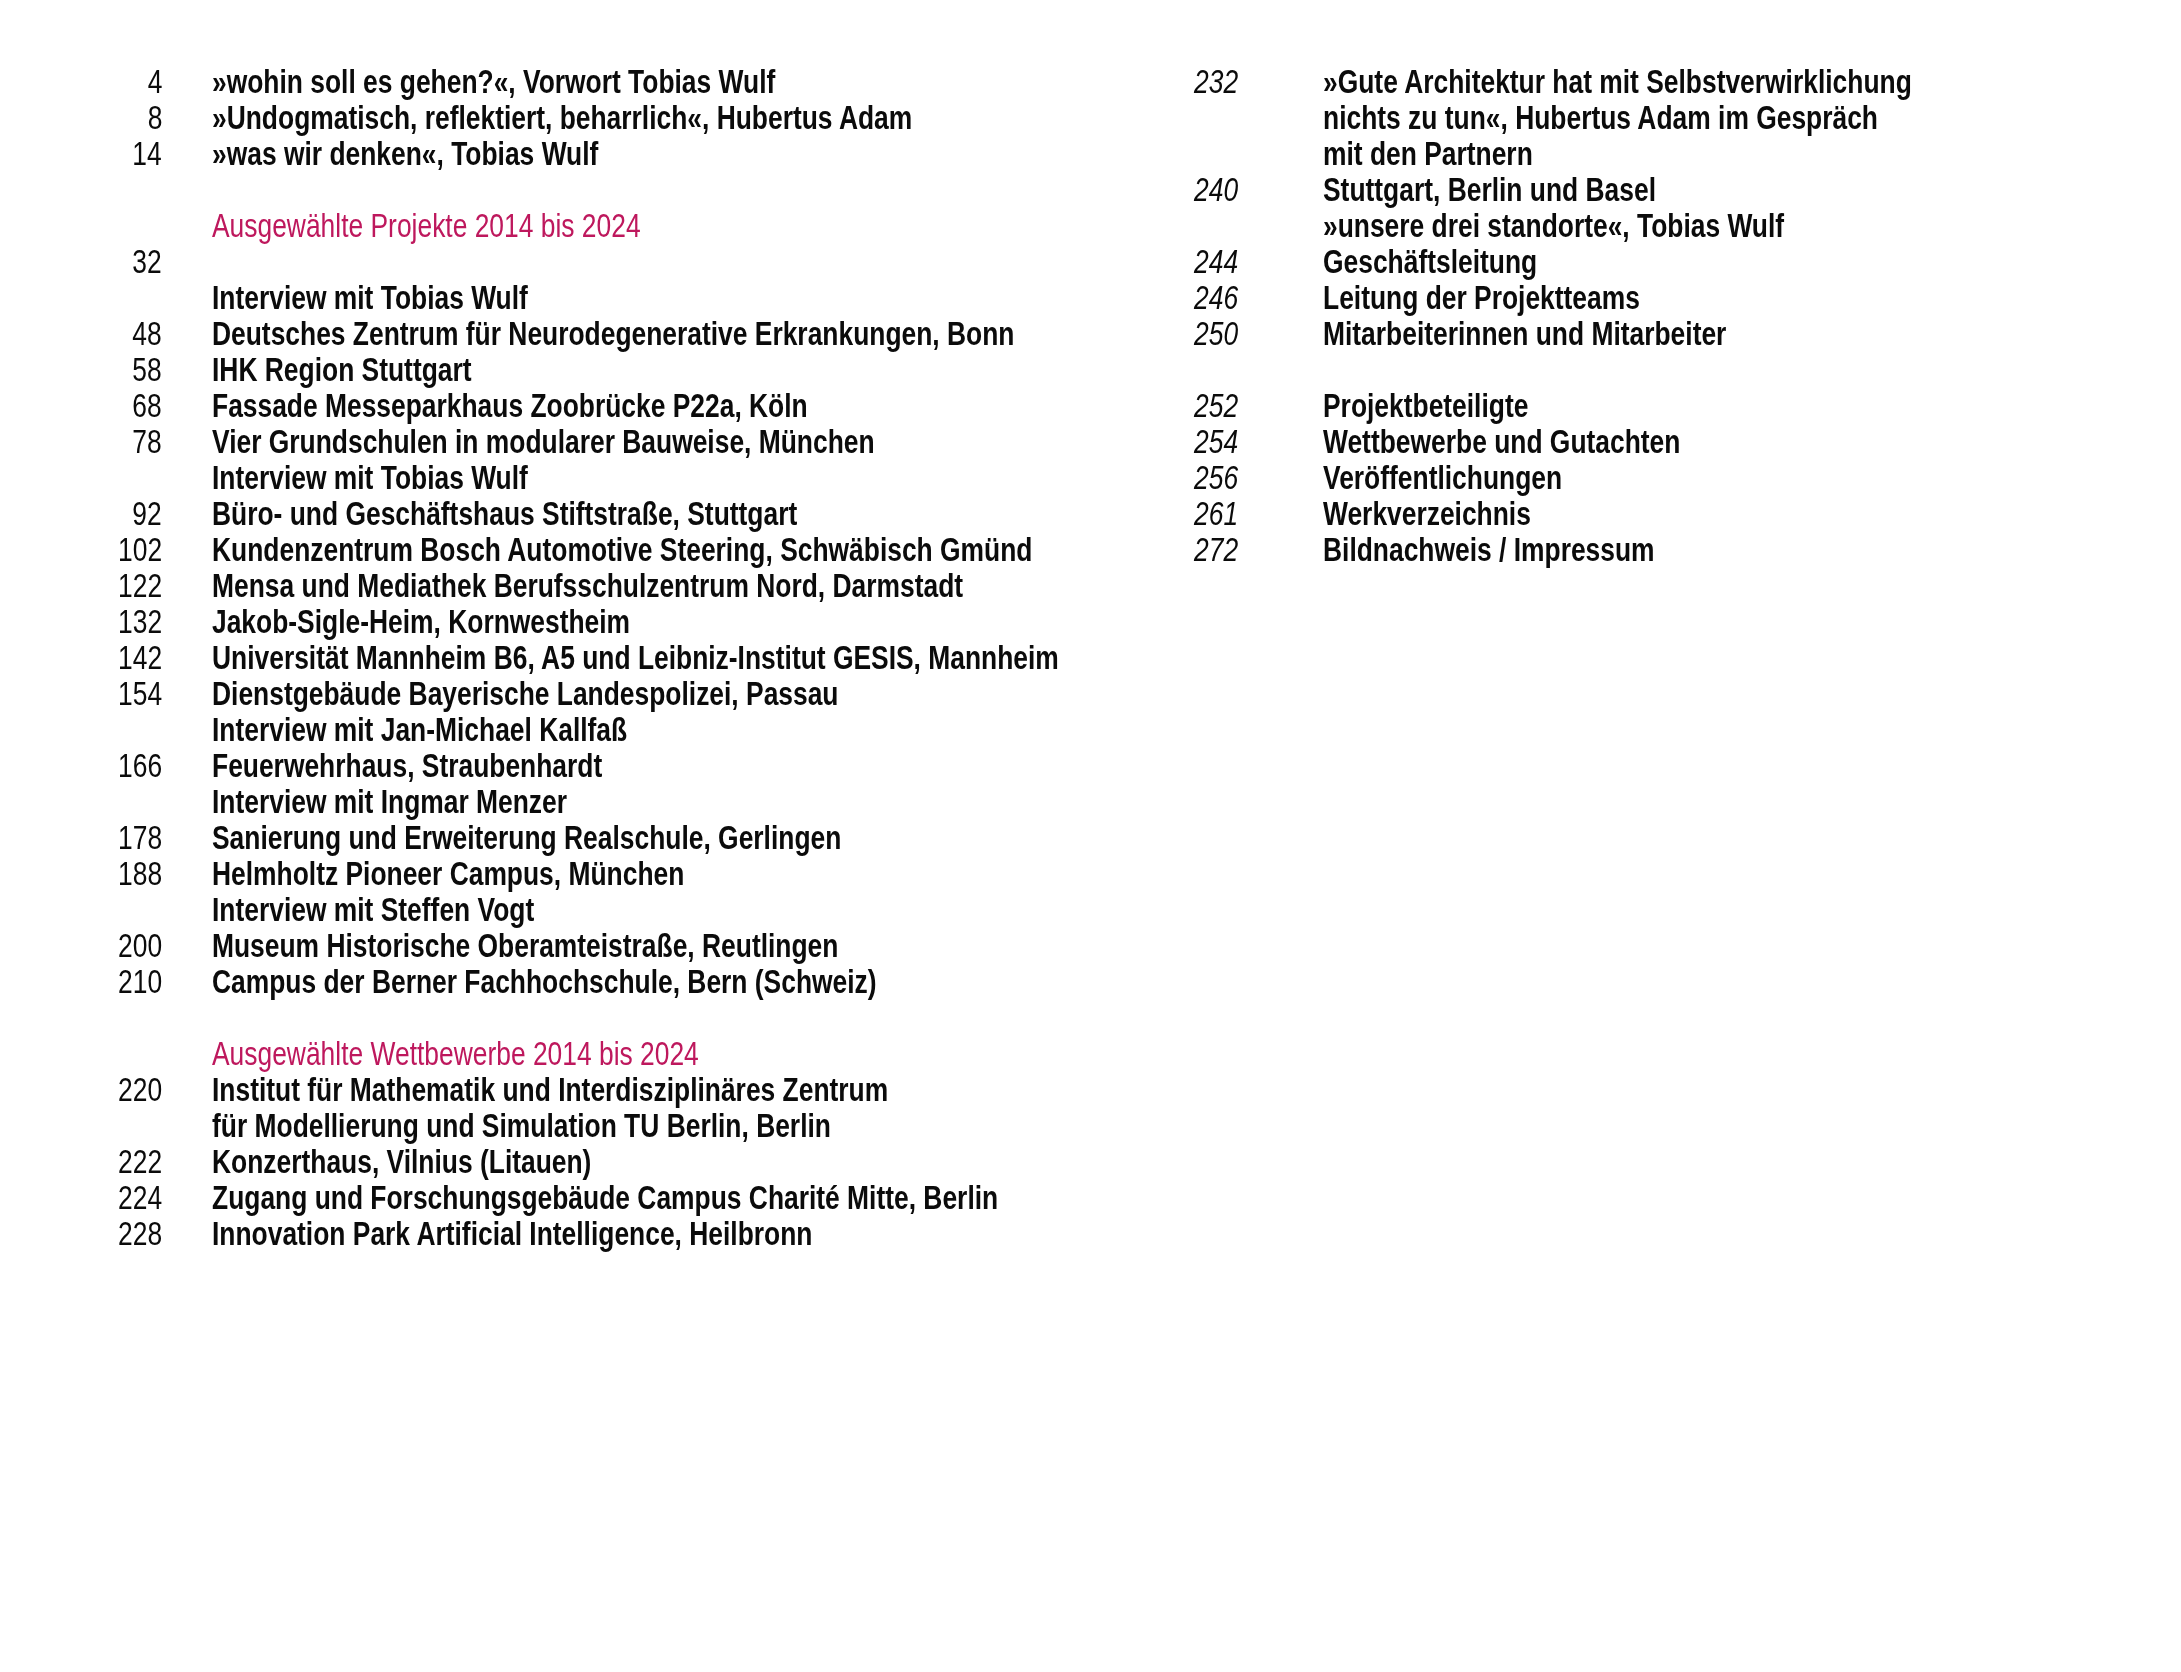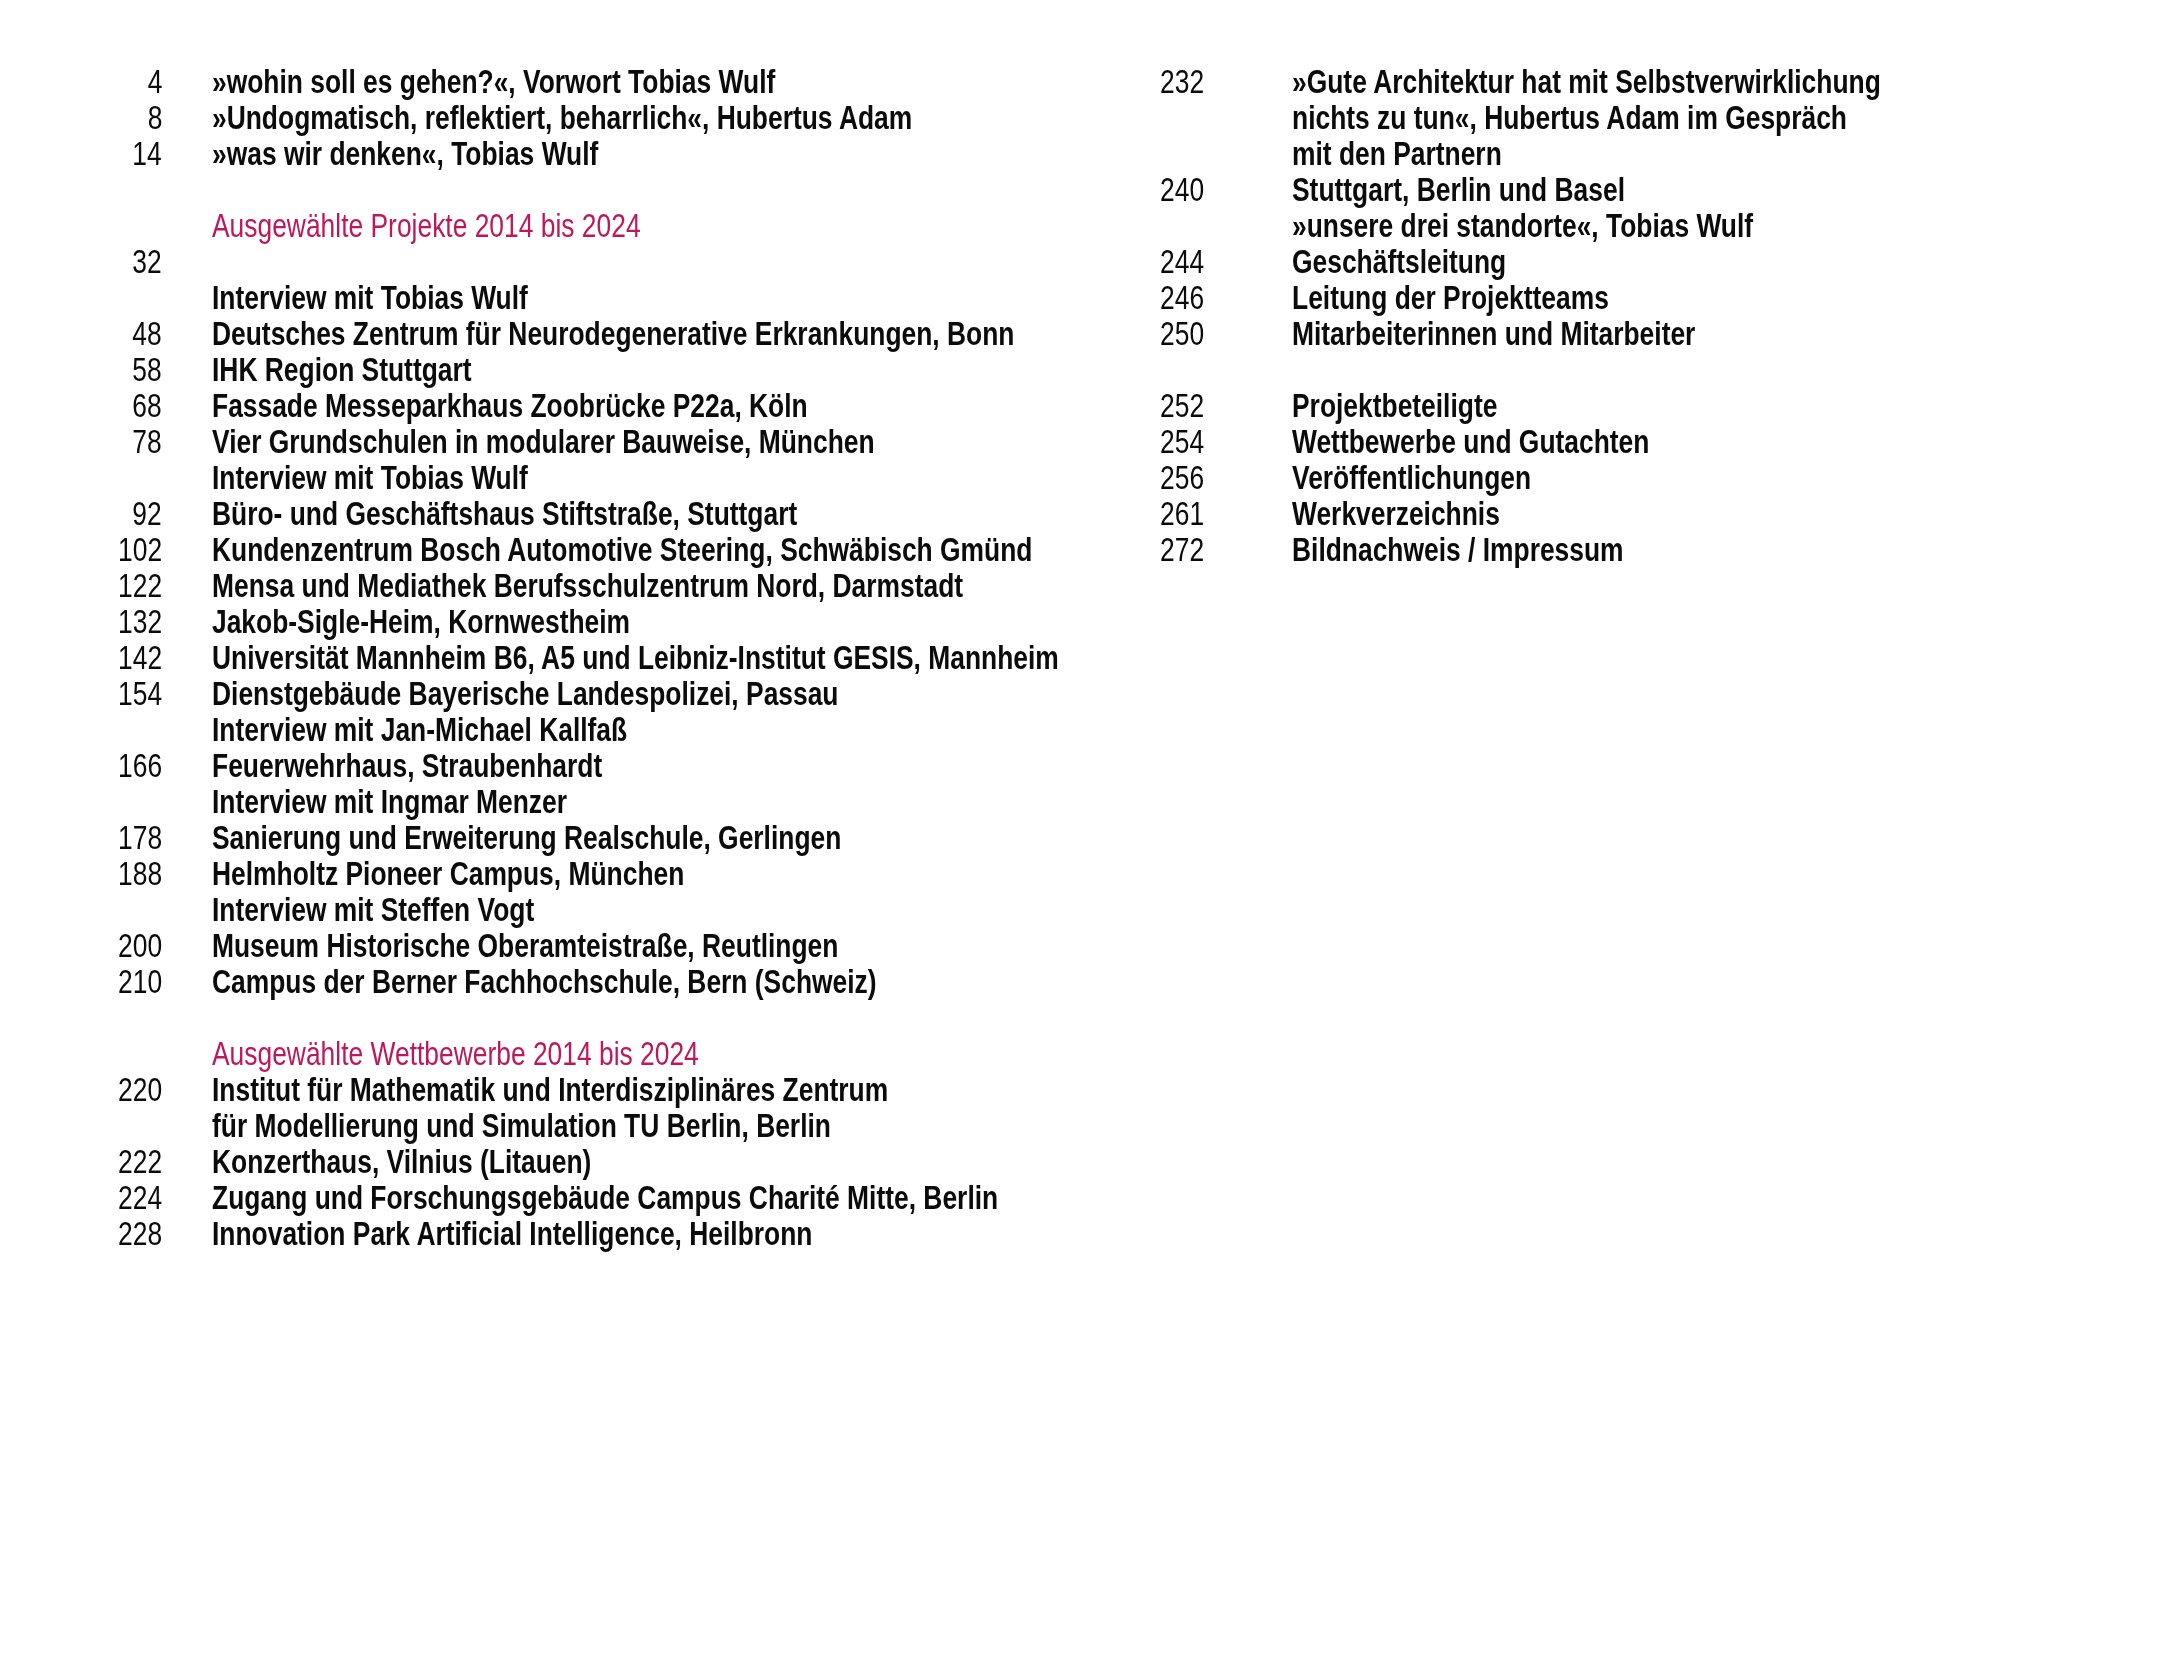--- a/index.html
+++ b/index.html
@@ -49,22 +49,22 @@
   .sqz {
     display: inline-block;
     transform: scaleX(0.8);
     transform-origin: 0 50%;
   }
   .num .sqz { transform-origin: 100% 50%; }
   
   .col-a .num { left: 0;    width: 162px; }
   .col-a .txt { left: 212px; }
   
-  .col-b .num { left: 1084px; width: 120px; }
-  .col-b .txt { left: 1292px; }
+  .col-b .num { left: 1118px; width: 120px; font-style: italic; }
+  .col-b .txt { left: 1323px; }
 </style>
 </head>
 <body>
 
 <div class="toc-page">
   <div class="toc-col col-a" id="col-left">
       <div class="line">
         <span class="num"><span class="sqz">4</span></span>
         <span class="txt"><span class="sqz">»wohin soll es gehen?«, Vorwort Tobias Wulf</span></span>
       </div>

